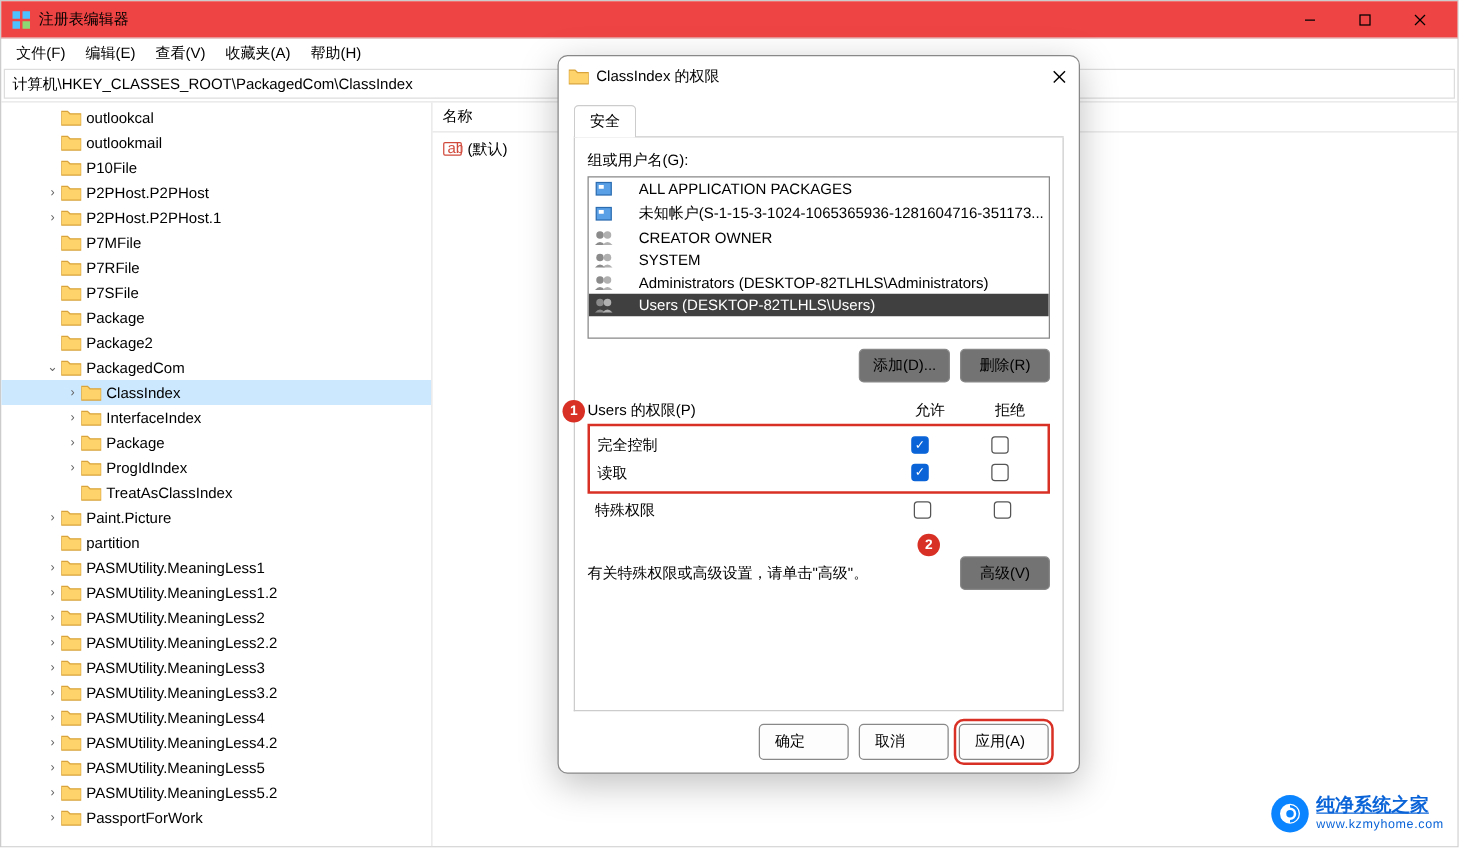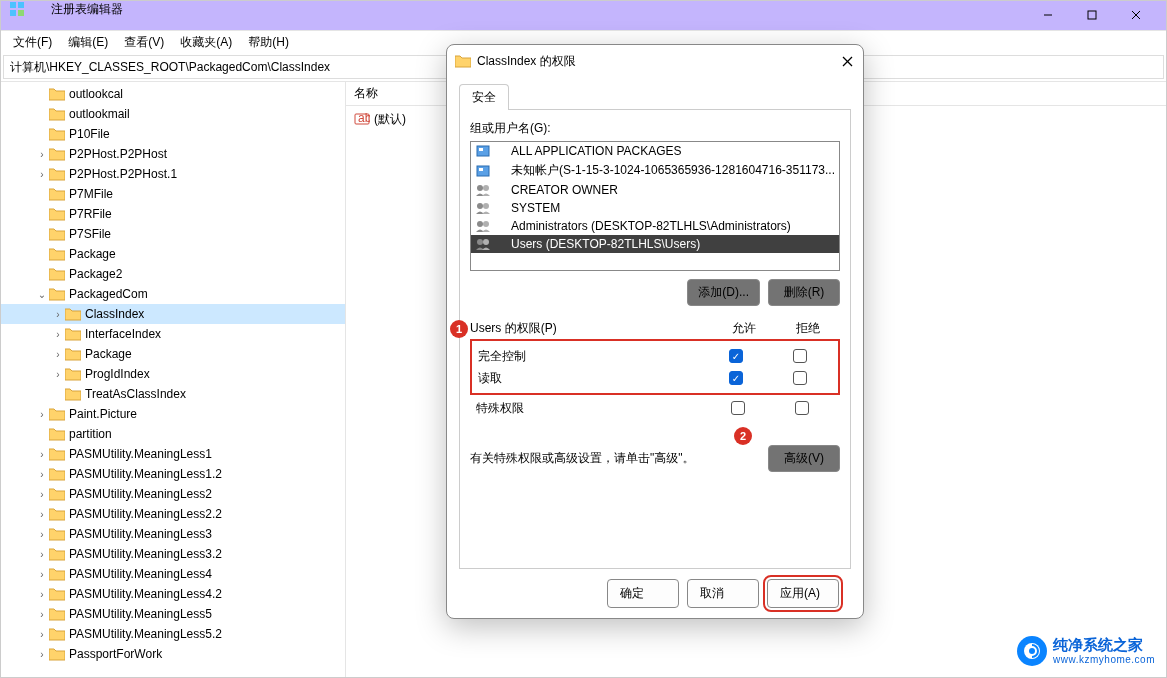--- a/index.html
+++ b/index.html
@@ -1,18 +1,18 @@
 <!DOCTYPE html>
 <html><head>
 <meta charset="utf-8">
 <style>
 *{box-sizing:border-box;margin:0;padding:0;font-family:"Microsoft YaHei","Segoe UI",sans-serif;font-size:12px;}
 body{background:#fff;width:1167px;height:678px;overflow:hidden;position:relative;}
 .main-window{width:1167px;height:678px;border:1px solid #ccc;display:flex;flex-direction:column;}
-.titlebar{height:30px;display:flex;padding:0 8px;background:#c4b5fd;border-bottom:1px solid #e5e5e5;gap:20px;}
+.titlebar{height:30px;display:flex;align-items:center;padding:0 8px;background:#ef4444;border-bottom:1px solid #e5e5e5;}
 .app-icon{width:16px;height:16px;margin-right:6px;display:inline-flex;}
 .titlebar-text{flex:1;font-size:12px;color:#000;}
 .win-controls{display:flex;}
 .win-btn{width:44px;height:28px;display:flex;align-items:center;justify-content:center;color:#333;}
 .menubar{height:22px;display:flex;align-items:center;padding:0 4px;gap:0;}
 .menu-item{padding:2px 8px;cursor:default;}
 .address-bar{height:24px;border:1px solid #ddd;margin:2px;padding:2px 6px;display:flex;align-items:center;font-size:12px;color:#000;}
 .split{flex:1;display:flex;border-top:1px solid #e5e5e5;min-height:0;justify-content:center;}
 .tree-pane{width:345px;border-right:1px solid #e5e5e5;overflow-y:scroll;overflow-x:hidden;padding:2px 0;display:flex;flex-direction:column;}
 .tree-pane::-webkit-scrollbar{width:16px;}
@@ -59,21 +59,21 @@
 .perm-extra .pr-label{flex:1;}
 .adv-row{display:flex;align-items:center;margin-top:26px;gap:8px;position:relative;}
 .adv-text{flex:1;}
 .dialog-footer{display:flex;justify-content:flex-end;gap:8px;padding:10px 12px 0;}
 .footer-btn{min-width:72px;padding:5px 12px;border:1px solid #888;background:#fdfdfd;border-radius:4px;text-align:left;cursor:pointer;}
 .footer-btn.highlight{outline:2px solid #d93025;outline-offset:2px;}
 .ann{position:absolute;width:18px;height:18px;border-radius:50%;background:#d93025;color:#fff;font-size:11px;display:flex;align-items:center;justify-content:center;font-weight:bold;}
 .watermark{position:absolute;right:12px;bottom:12px;display:flex;align-items:center;gap:6px;}
 .wm-icon{width:30px;height:30px;border-radius:50%;background:#0a84ff;display:flex;align-items:center;justify-content:center;}
 .wm-text{display:flex;flex-direction:column;line-height:1.1;}
-.wm-title{font-size:15px;color:#0a64d8;font-weight:bold;}
+.wm-title{font-size:15px;color:#0a64d8;font-weight:bold;text-decoration:underline;}
 .wm-url{font-size:10px;color:#0a64d8;letter-spacing:0.5px;}
 </style>
 </head>
 <body>
 
 <div class="main-window">
   <div class="titlebar">
     <span class="app-icon">
       <svg viewBox="0 0 16 16">
           <rect x="1" y="1" width="6" height="6" fill="#4cc2ff"></rect>

